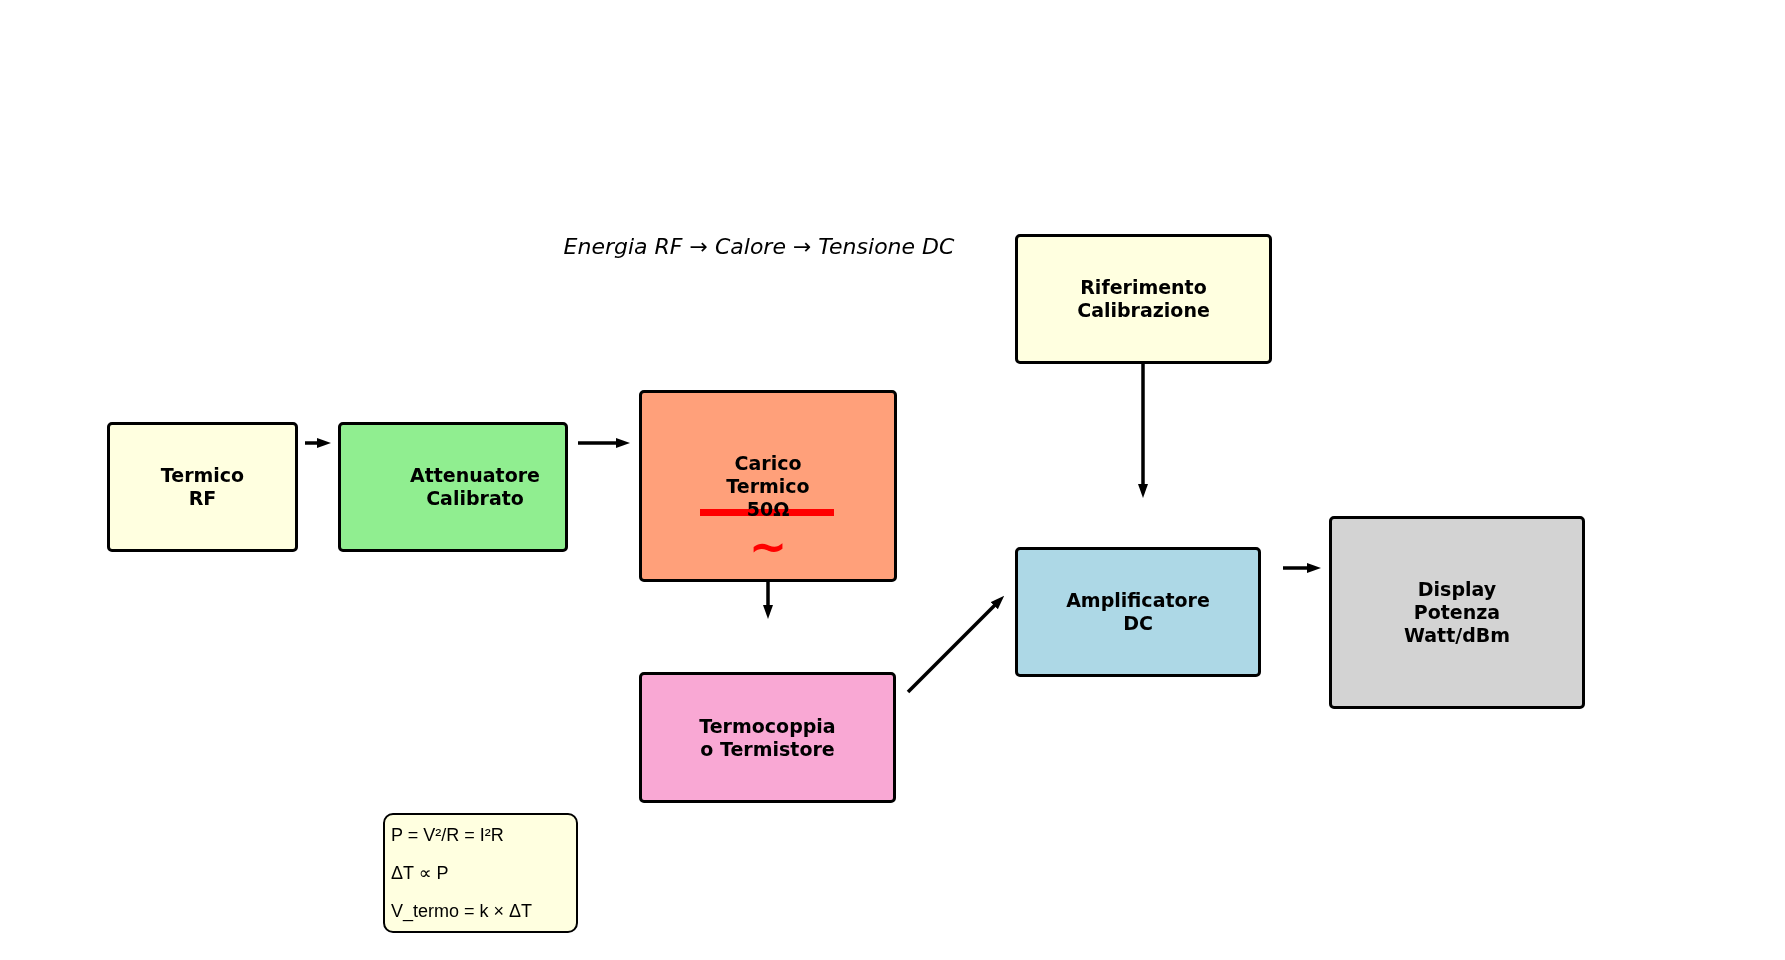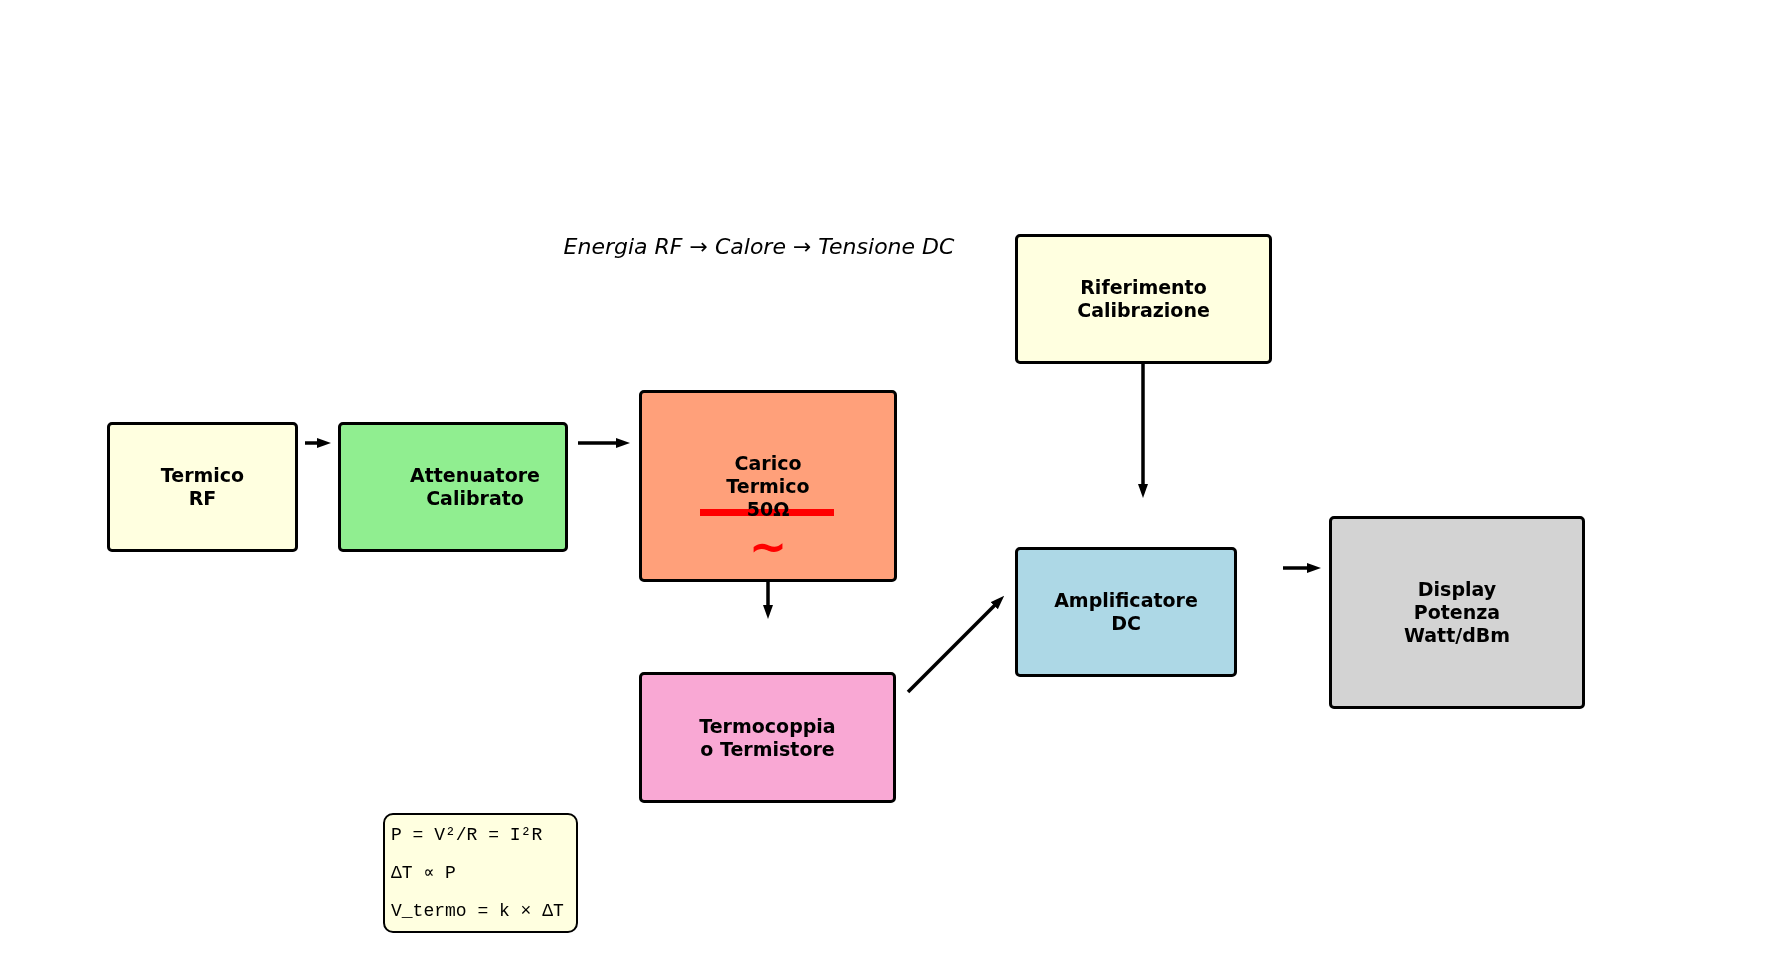--- a/index.html
+++ b/index.html
@@ -19,38 +19,38 @@
     position:absolute;box-sizing:border-box;
     border:3px solid #000;border-radius:5px;
     display:flex;align-items:center;justify-content:center;
     text-align:center;font-weight:bold;font-size:19px;line-height:23px;margin-top:44px;
   }
   .node .label{white-space:pre-line;position:relative;z-index:2;}
   .n-ingresso     {left:107px; top:378px; width:191px; height:130px; background:#FFFFE0;}
   .n-attenuatore  {left:338px; top:378px; width:230px; height:130px; background:#90EE90;padding-left:44px;}
   .n-carico       {left:639px; top:346px; width:258px; height:192px; background:#FFA07A;}
   .n-termocoppia  {left:639px; top:628px; width:257px; height:131px; background:#f9a8d4;}
-  .n-amplificatore{left:1015px;top:503px; width:222px; height:130px; background:#ADD8E6;}
+  .n-amplificatore{left:1015px;top:503px; width:246px; height:130px; background:#ADD8E6;}
   .n-display      {left:1329px;top:472px; width:256px; height:193px; background:#D3D3D3;}
   .n-riferimento  {left:1015px;top:190px; width:257px; height:130px; background:#FFFFE0;}
   .resistor-line{
     position:absolute;left:58px;top:116px;width:134px;height:7px;
     background:#FF0000;z-index:1;
   }
   .wave{
     position:absolute;left:0;right:0;top:128px;height:52px;
     text-align:center;color:#FF0000;font-size:46px;line-height:50px;
     font-weight:bold;z-index:2;
   }
   .formula-box{
     position:absolute;left:383px;top:813px;width:195px;height:120px;
     box-sizing:border-box;background:#FFFFE0;border:2.5px solid #000;border-radius:10px;
     display:flex;flex-direction:column;justify-content:space-between;
     padding:4px 6px;
-    font-family:Liberation Mono, monospace;font-size:18px;line-height:32px;
+    font-family:Liberation Sans, sans-serif;font-size:18px;line-height:32px;
     text-align:left;white-space:pre;
   }
   .arrow-layer{position:absolute;left:0;top:0;width:1785px;height:960px;pointer-events:none;}
 </style>
 </head>
 <body>
 
 <div class="canvas">
 
 

